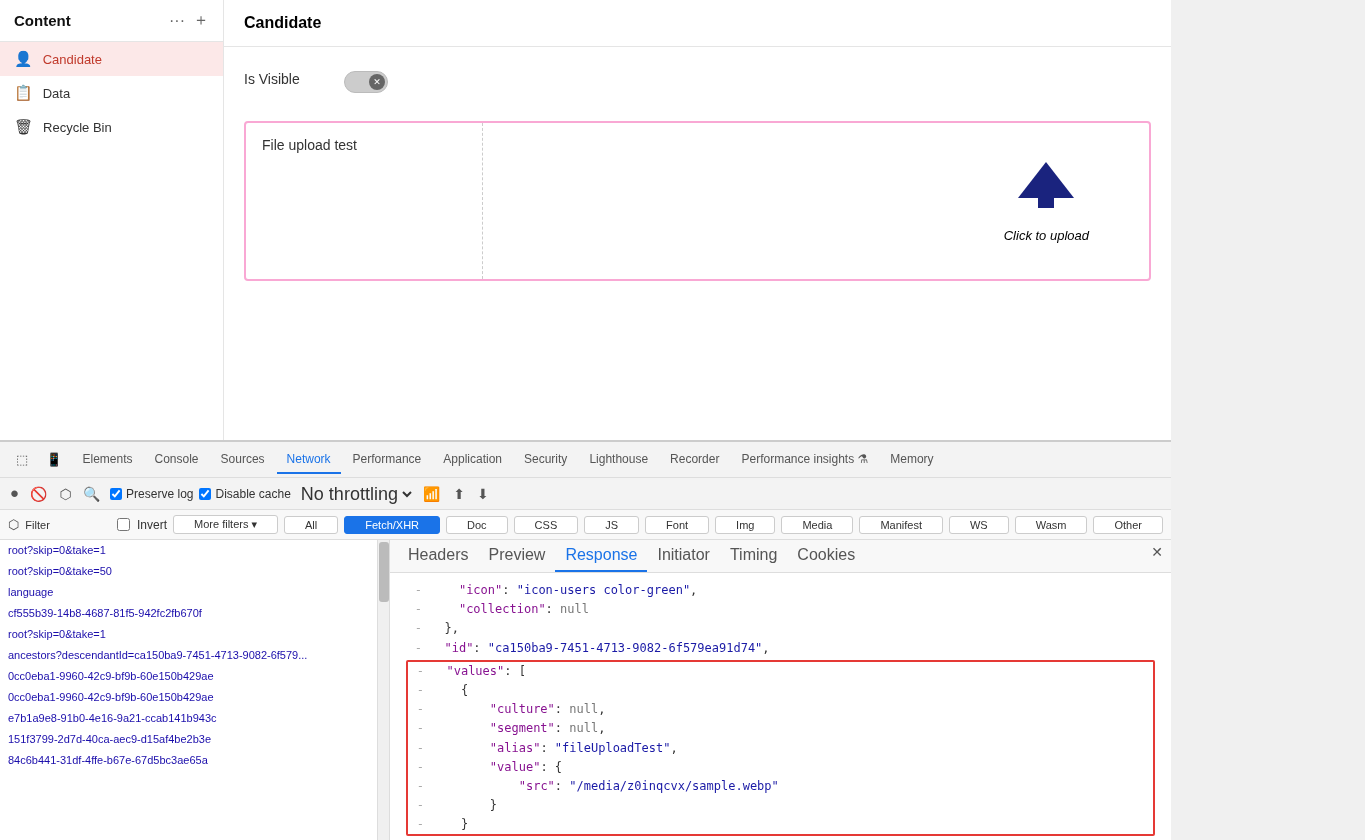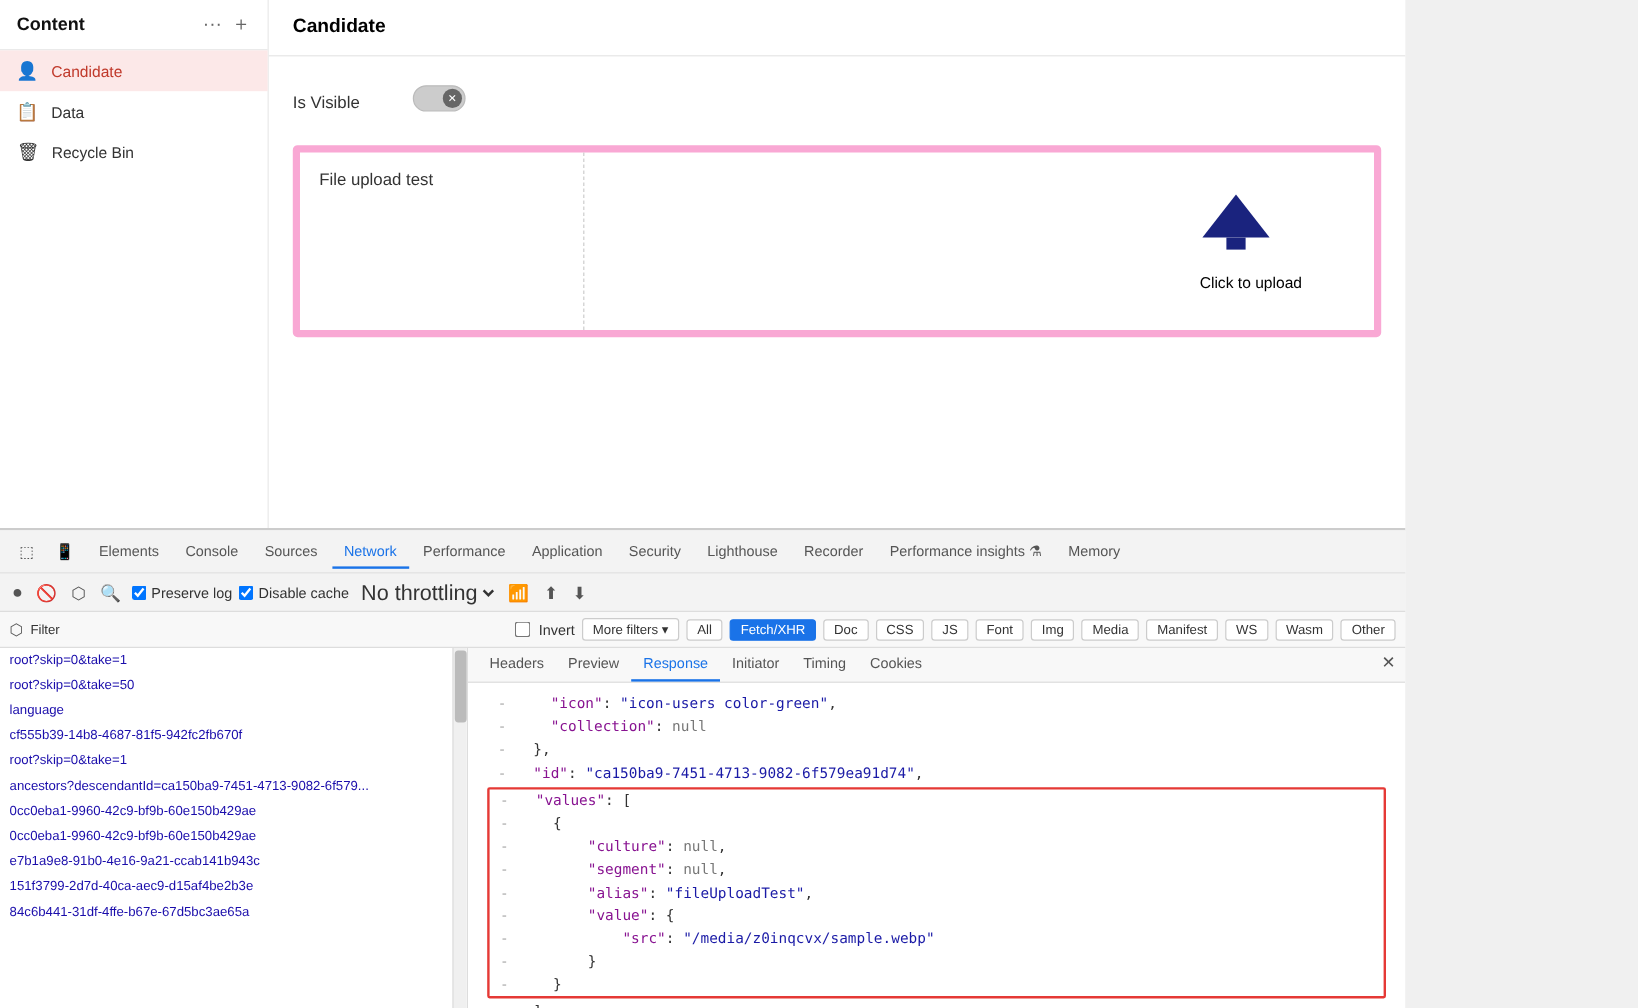--- a/index.html
+++ b/index.html
@@ -20,33 +20,33 @@
     .sidebar-item { display: flex; align-items: center; gap: 10px; padding: 8px 14px; cursor: pointer; color: #333; }
     .sidebar-item.active { background: #fce8e8; color: #c0392b; font-weight: 500; }
     .sidebar-item .icon { font-size: 15px; }
 
     
     .main-content { flex: 1; padding: 0; background: #fff; position: relative; }
     .content-header { padding: 14px 20px; border-bottom: 1px solid #e5e5e5; font-size: 16px; font-weight: 600; }
 
     .content-body { padding: 24px 20px; }
 
-    .field-row { display: flex; align-items: flex-end; gap: 20px; margin-bottom: 28px; }
+    .field-row { display: flex; align-items: flex-start; gap: 20px; margin-bottom: 28px; }
     .field-label { font-size: 14px; color: #333; min-width: 80px; }
 
     
     .toggle { position: relative; width: 44px; height: 22px; }
     .toggle-track { width: 44px; height: 22px; background: #ccc; border-radius: 11px; position: relative; border: 1px solid #bbb; }
     .toggle-thumb { position: absolute; right: 2px; top: 2px; width: 16px; height: 16px; background: #666; border-radius: 50%; display: flex; align-items: center; justify-content: center; font-size: 9px; color: #fff; }
 
     
-    .file-upload-container { border: 6px solid #f9a8d4; border-radius: 4px; margin: 0 0 20px 0; display: flex; min-height: 160px; position: relative; gap: 36px; }
+    .file-upload-container { border: 2px solid #f9a8d4; border-radius: 4px; margin: 0 0 20px 0; display: flex; min-height: 160px; position: relative; gap: 36px; }
     .file-upload-label { padding: 14px 16px; font-size: 14px; color: #333; min-width: 200px; }
     .file-upload-area { flex: 1; border-left: 1px dashed #ccc; display: flex; align-items: center; justify-content: flex-end; padding: 20px 60px; }
-    .upload-icon-area { display: flex; flex-direction: column; align-items: flex-start; gap: 8px; }
+    .upload-icon-area { display: flex; flex-direction: column; align-items: center; gap: 8px; font-style: italic; }
 
     
     .breadcrumb { padding: 10px 20px; font-size: 12px; color: #666; border-top: 1px solid #e5e5e5; }
     .breadcrumb a { color: #555; text-decoration: underline; cursor: pointer; }
     .breadcrumb span { margin: 0 4px; }
 
     
     .devtools { flex: 1; background: #fff; border-top: 2px solid #ccc; display: flex; flex-direction: column; }
 
     
@@ -59,37 +59,37 @@
     .devtools-toolbar2 { display: flex; align-items: center; background: #f3f3f3; border-bottom: 1px solid #ddd; padding: 2px 8px; height: 32px; gap: 6px; }
     .dt2-icon { font-size: 14px; color: #555; cursor: pointer; padding: 3px; }
     .dt2-checkbox { display: flex; align-items: center; gap: 4px; font-size: 12px; color: #333; }
     .dt2-checkbox input { width: 12px; height: 12px; }
     .dt2-select { font-size: 18px; border: none; background: transparent; color: #333; cursor: pointer; }
 
     
     .filter-bar { display: flex; align-items: center; background: #f8f8f8; border-bottom: 1px solid #ddd; padding: 2px 8px; height: 30px; gap: 6px; }
     .filter-icon { font-size: 13px; color: #555; }
     .filter-invert { display: flex; align-items: center; gap: 7px; font-size: 12px; color: #333; }
-    .filter-btn { font-size: 11px; padding: 2px 8px; border: 1px solid #ccc; border-radius: 3px; background: #fff; cursor: pointer; color: #333; }
+    .filter-btn { font-size: 11px; padding: 2px 20px; border: 1px solid #ccc; border-radius: 3px; background: #fff; cursor: pointer; color: #333; }
     .filter-btn.fetch-xhr { background: #1a73e8; color: #fff; border-color: #1a73e8; }
 
     
     .devtools-main { display: flex; flex: 1; overflow: hidden; }
 
     
     .request-list { width: 390px; border-right: 1px solid #ddd; overflow-y: auto; background: #fff; flex-shrink: 0; }
     .req-item { padding: 4px 8px; font-size: 11px; color: #1a0dab; cursor: pointer; white-space: nowrap; overflow: hidden; text-overflow: ellipsis; border-bottom: 1px solid transparent; }
     .req-item.active { background: #c8d8f8; }
     .req-scroll { width: 12px; background: #f0f0f0; border-left: 1px solid #ddd; }
     .req-scroll-thumb { width: 10px; height: 60px; background: #bbb; border-radius: 3px; margin: 2px 1px; }
 
     
     .response-panel { flex: 1; overflow: auto; background: #fff; }
     .response-tabs { display: flex; border-bottom: 1px solid #ddd; padding: 0 8px; background: #f8f8f8; }
-    .resp-tab { padding: 6px 10px; font-size: 12px; color: #555; cursor: pointer; border-bottom: 2px solid transparent; }
+    .resp-tab { padding: 6px 10px; font-size: 16px; color: #555; cursor: pointer; border-bottom: 2px solid transparent; }
     .resp-tab.active { color: #1a73e8; border-bottom: 2px solid #1a73e8; }
 
     .response-close { position: absolute; right: 8px; top: 4px; cursor: pointer; color: #555; font-size: 14px; }
 
     .json-viewer { font-family: 'Consolas', 'Monaco', monospace; font-size: 12px; line-height: 1.6; padding: 8px 16px; background: #fff; }
     .json-line { display: flex; gap: 8px; }
     .line-num { color: #aaa; min-width: 16px; text-align: right; user-select: none; }
     .json-key { color: #881391; }
     .json-str { color: #1a1aa6; }
     .json-null { color: #777; }

